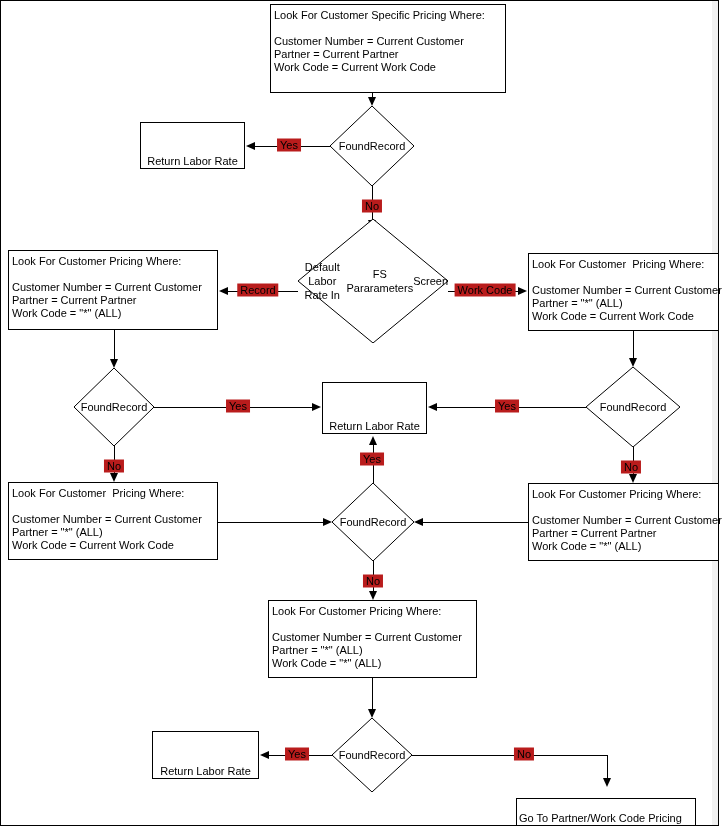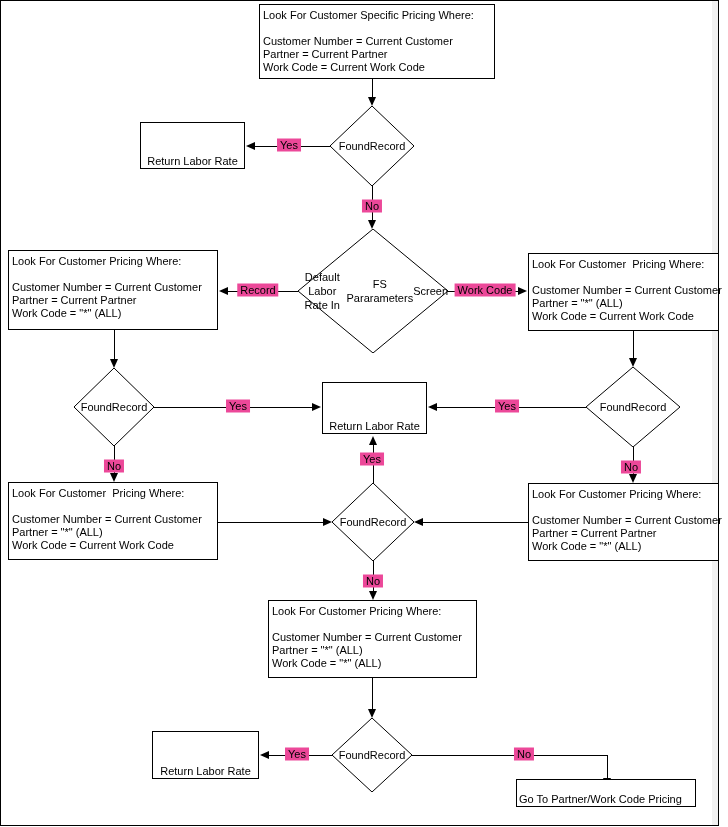--- a/index.html
+++ b/index.html
@@ -12,21 +12,21 @@
   .wires polygon{fill:#000;stroke:none;}
   .rect{position:absolute;background:#fff;border:1px solid #000;box-sizing:border-box;
         font-size:11px;line-height:13px;padding:4px 0 0 3px;}
   .rect .box-title{white-space:pre;margin:0 0 13px 0;}
   .rect .box-line{white-space:pre;}
   .rect.center{display:flex;align-items:flex-end;justify-content:center;padding:0;text-align:center;}
   .diamond{position:absolute;}
   .diamond svg{position:absolute;left:0;top:0;}
   .dlabel{position:absolute;left:0;top:0;right:0;bottom:0;display:flex;flex-direction:row;
           align-items:center;justify-content:center;text-align:center;font-size:11px;line-height:14px;}
-  .elabel{position:absolute;transform:translate(-50%,-50%);background:#ec4899;padding:0 3px;
+  .elabel{position:absolute;transform:translate(-50%,-50%);background:#b91c1c;padding:0 3px;
           font-size:11px;line-height:13px;white-space:nowrap;}
 </style>
 </head>
 <body>
 
 <div id="canvas">
 
   <div class="frame"></div>
   <div class="gutter"></div>
 
@@ -98,21 +98,21 @@
     <g>
       <line x1="332" y1="755" x2="269" y2="755"></line>
         <polygon points="269,751 269,759 260,755"></polygon>
     </g>
     <g>
       <polyline points="412,755 607,755 607,778"></polyline>
         <polygon points="603,778 611,778 607,787"></polygon>
     </g>
   </svg>
 
-  <div class="rect" style="left:259px;top:4px;width:236px;height:75px">
+  <div class="rect" style="left:270px;top:4px;width:236px;height:89px">
     <div class="box-title">Look For Customer Specific Pricing Where:</div>
     <div class="box-line">Customer Number = Current Customer</div>
     <div class="box-line">Partner = Current Partner</div>
     <div class="box-line">Work Code = Current Work Code</div>
   </div>
 
   <div class="rect center" style="left:140px;top:122px;width:105px;height:47px">
     <span>Return Labor Rate</span>
   </div>
 
@@ -152,35 +152,35 @@
     <div class="box-title">Look For Customer Pricing Where:</div>
     <div class="box-line">Customer Number = Current Customer</div>
     <div class="box-line">Partner = "*" (ALL)</div>
     <div class="box-line">Work Code = "*" (ALL)</div>
   </div>
 
   <div class="rect center" style="left:152px;top:731px;width:107px;height:48px">
     <span>Return Labor Rate</span>
   </div>
 
-  <div class="rect center" style="left:516px;top:779px;width:180px;height:28px;justify-content:flex-start;padding-left:2px">
+  <div class="rect center" style="left:516px;top:798px;width:180px;height:28px;justify-content:flex-start;padding-left:2px">
     <span>Go To Partner/Work Code Pricing</span>
   </div>
 
   <div class="diamond" style="left:330px;top:106px;width:84px;height:80px">
     <svg width="84" height="80">
       <polygon points="42,0 84,40 42,80 0,40" fill="#fff" stroke="#000" stroke-width="1"></polygon>
       </svg>
     <div class="dlabel">
       <div>Found</div>
       <div>Record</div>
     </div>
   </div>
 
-  <div class="diamond" style="left:298px;top:229px;width:150px;height:124px">
+  <div class="diamond" style="left:298px;top:219px;width:150px;height:124px">
     <svg width="150" height="124">
       <polygon points="75,0 150,62 75,124 0,62" fill="#fff" stroke="#000" stroke-width="1"></polygon>
       </svg>
     <div class="dlabel">
       <div>Default Labor Rate In</div>
       <div>FS Pararameters</div>
       <div>Screen</div>
     </div>
   </div>
 

